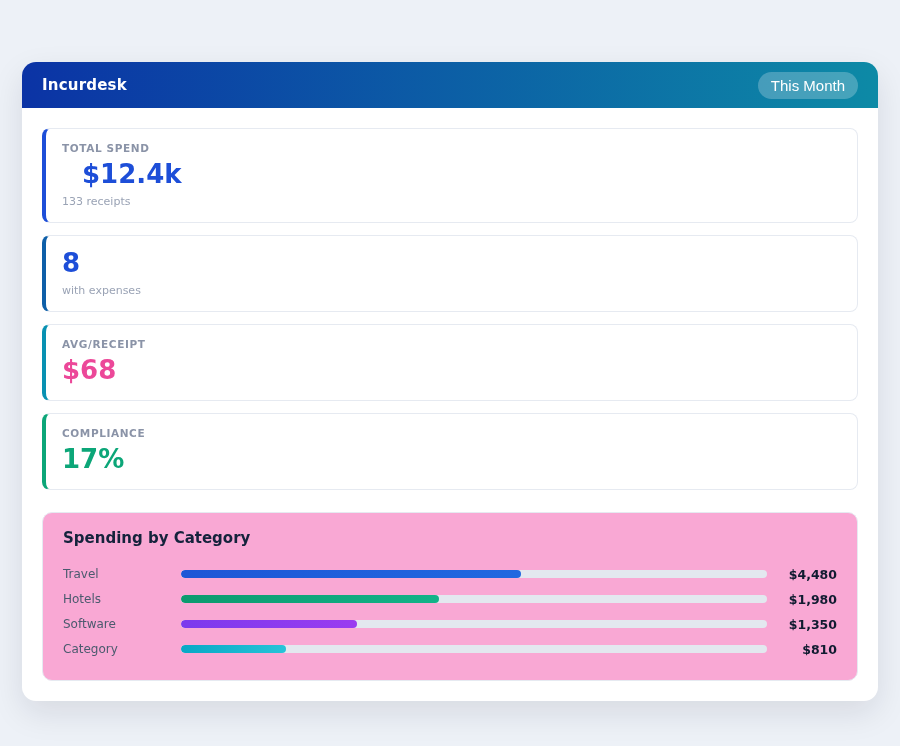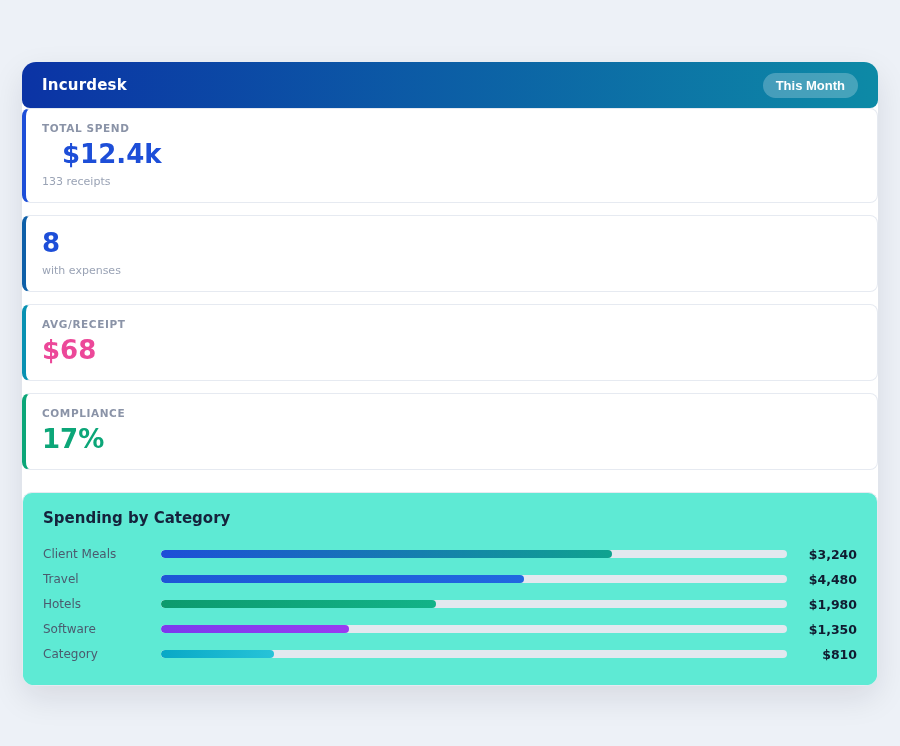--- a/index.html
+++ b/index.html
@@ -1,15 +1,15 @@
 <!DOCTYPE html>
 <html><head>
 <meta charset="utf-8">
 <style>
-  * { margin: 0; padding: 0; box-sizing: border-box; border-radius: 8px; }
+  * { margin: 0; padding: 0; box-sizing: border-box; }
   html, body {
     width: 900px; height: 746px;
     background: #edf1f7;
     font-family: "DejaVu Sans", "Liberation Sans", sans-serif;
     overflow: hidden;
   }
   .app-card {
     width: 856px;
     margin: 62px auto 0;
     background: #ffffff;
@@ -26,28 +26,28 @@
   }
   .app-title {
     color: #ffffff;
     font-size: 15px;
     font-weight: 700;
     letter-spacing: 0.2px;
   }
   .period-badge {
     background: rgba(255, 255, 255, 0.24);
     color: #ffffff;
-    font-size: 13px;
-    font-weight: 700;
+    font-size: 15px;
+    font-weight: 400;
     padding: 5px 13px;
     border-radius: 999px;
     border: none;
     cursor: pointer;
   }
-  .content { }
+  .content { padding: 20px; }
   .stat-card {
     border: 1px solid #e6eaf1;
     border-left: 4px solid #1d4ed8;
     border-radius: 8px;
     padding: 13px 16px 14px;
     margin-bottom: 12px;
     background: #ffffff;
   }
   .stat-label {
     font-size: 10.5px;
@@ -66,21 +66,21 @@
   .stat-sub {
     font-size: 11px;
     color: #9aa3b5;
     margin-top: 5px;
   }
   .chart-card {
     border: 1px solid #e6eaf1;
     border-radius: 10px;
     padding: 16px 20px 18px;
     margin-top: 22px;
-    background: #5eead4;
+    background: #f9a8d4;
   }
   .chart-title {
     font-size: 15px;
     font-weight: 700;
     color: #15233c;
     margin-bottom: 15px;
   }
   .cat-row {
     display: flex;
     align-items: center;
@@ -146,27 +146,20 @@
     <div class="stat-card" style="border-left-color: rgb(12, 166, 120);">
       <div class="stat-label">COMPLIANCE</div>
       <div class="stat-value" style="color: rgb(12, 166, 120);">17%</div>
 
     </div>
 
     <div class="chart-card">
       <div class="chart-title">Spending by Category</div>
       <div id="category-rows">
           <div class="cat-row">
-            <span class="cat-label">Client Meals</span>
-            <div class="bar-track" style="background: rgb(227, 232, 239);">
-              <div class="bar-fill" style="width: 72%; background: linear-gradient(90deg, rgb(29, 78, 216), rgb(15, 163, 143));"></div>
-            </div>
-            <span class="cat-value">$3,240</span>
-          </div>
-          <div class="cat-row">
             <span class="cat-label">Travel</span>
             <div class="bar-track" style="background: rgb(227, 232, 239);">
               <div class="bar-fill" style="width: 58%; background: linear-gradient(90deg, rgb(30, 86, 214), rgb(33, 104, 224));"></div>
             </div>
             <span class="cat-value">$4,480</span>
           </div>
           <div class="cat-row">
             <span class="cat-label">Hotels</span>
             <div class="bar-track" style="background: rgb(227, 232, 239);">
               <div class="bar-fill" style="width: 44%; background: linear-gradient(90deg, rgb(12, 154, 110), rgb(18, 179, 136));"></div>

